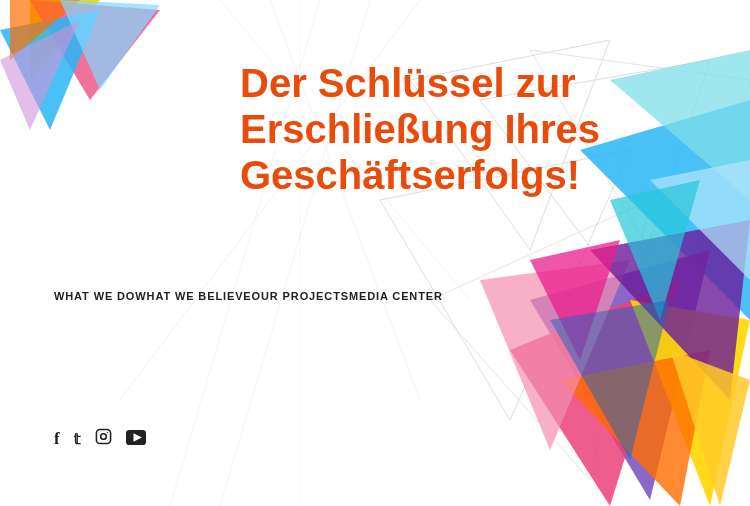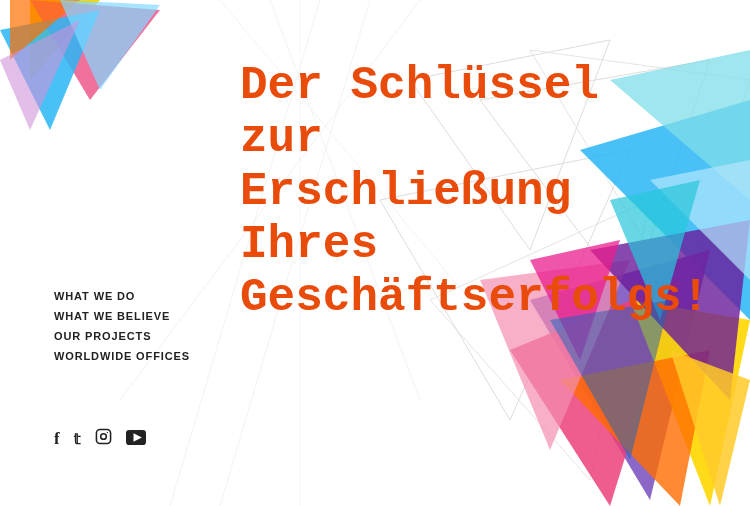--- a/index.html
+++ b/index.html
@@ -20,22 +20,21 @@
       background: #fff;
       overflow: hidden;
     }
 
     
     .sidebar {
       position: absolute;
       left: 54px;
       top: 290px;
       display: flex;
-      flex-direction: column;
-      gap: 8px;
+      flex-direction: row;
       z-index: 10;
     }
 
     .nav-item {
       font-size: 11px;
       font-weight: 600;
       letter-spacing: 0.08em;
       color: #222;
       text-transform: uppercase;
       cursor: pointer;
@@ -61,25 +60,25 @@
     
     .headline {
       position: absolute;
       left: 240px;
       top: 60px;
       z-index: 10;
       max-width: 380px;
     }
 
     .headline-text {
-      font-size: 46px;
+      font-size: 40px;
       font-weight: 700;
       color: #e84b0a;
       line-height: 1.15;
-      font-family: Liberation Mono, monospace;
+      font-family: Liberation Sans, sans-serif;
     }
 
     
     .geo-topleft {
       position: absolute;
       top: 0;
       left: 0;
       width: 200px;
       height: 200px;
       z-index: 5;
@@ -167,21 +166,21 @@
 
     <polygon points="280,200 370,180 330,320" fill="#26c6da" opacity="0.7"></polygon>
 
     <polygon points="220,320 340,300 300,460" fill="#1565c0" opacity="0.5"></polygon>
   </svg>
 
   <nav class="sidebar">
     <span class="nav-item">WHAT WE DO</span>
     <span class="nav-item">WHAT WE BELIEVE</span>
     <span class="nav-item">OUR PROJECTS</span>
-    <span class="nav-item">WORLDWIDE OFFICES</span>
+    <span class="nav-item">MEDIA CENTER</span>
   </nav>
 
   <div class="social-icons">
     <span class="social-icon" style="font-weight:900; font-family: serif; font-size:17px;">f</span>
     <span class="social-icon" style="font-weight:900; font-size:15px;">𝕥</span>
     <span class="social-icon" style="font-size:17px;">
       <svg width="17" height="17" viewBox="0 0 24 24" fill="none" stroke="#222" stroke-width="2.2" stroke-linecap="round" stroke-linejoin="round">
         <rect x="2" y="2" width="20" height="20" rx="5" ry="5"></rect>
         <circle cx="12" cy="12" r="4"></circle>
         <circle cx="17.5" cy="6.5" r="1" fill="#222" stroke="none"></circle>

